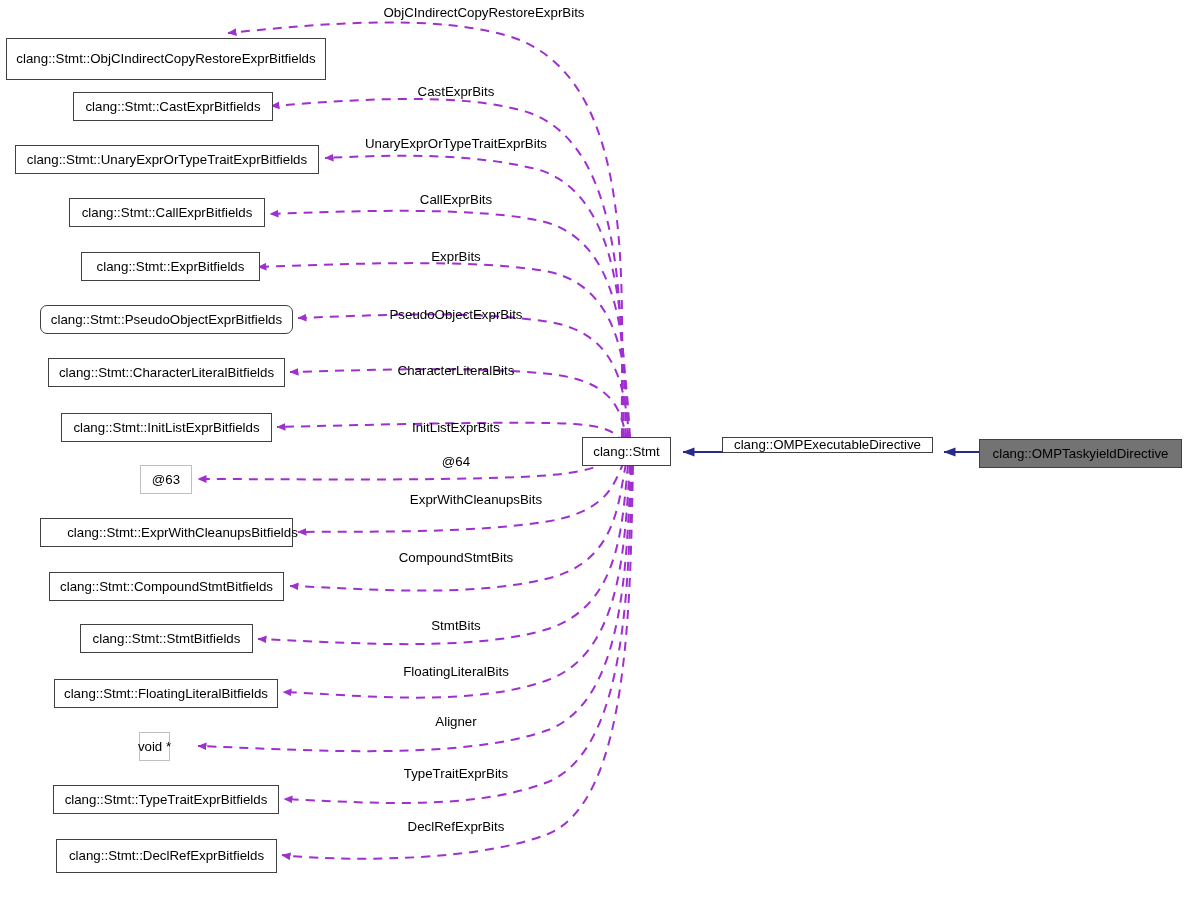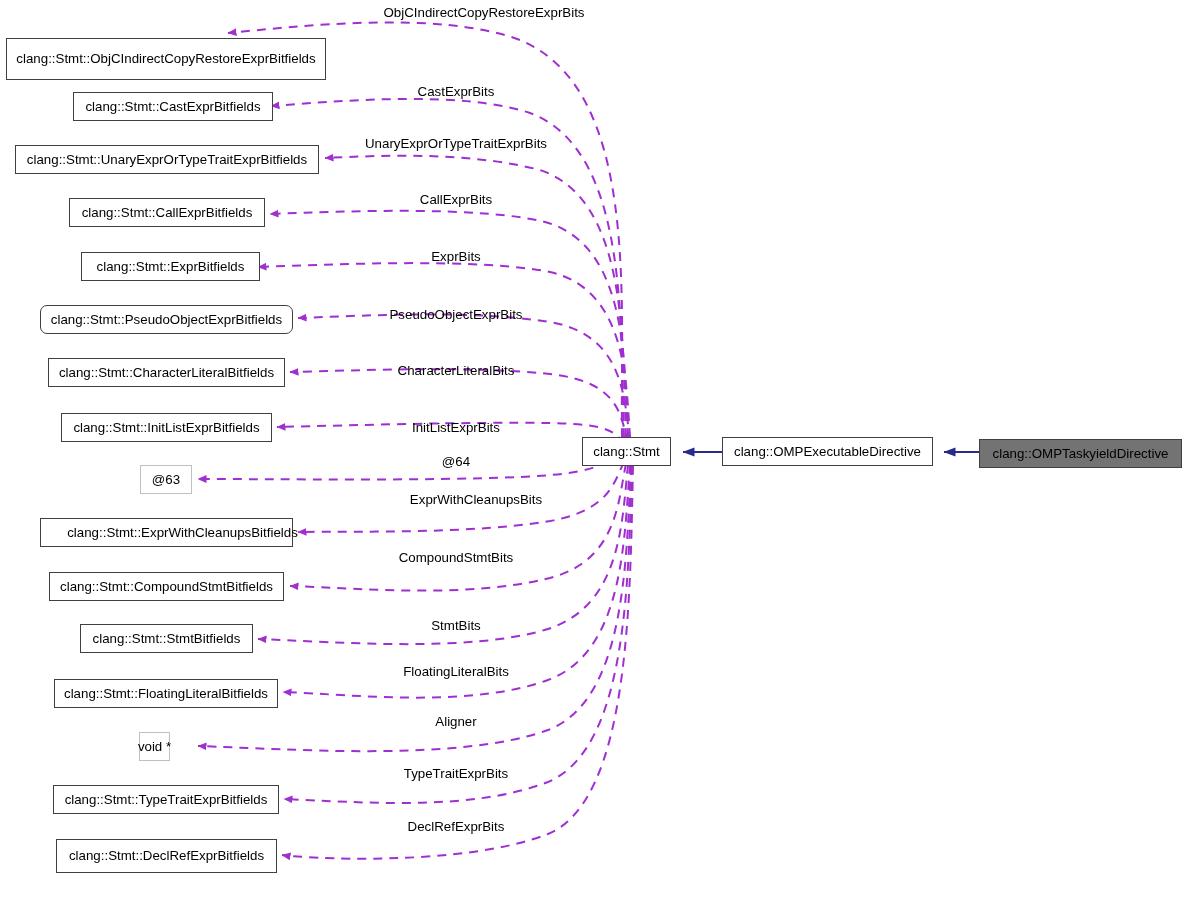--- a/index.html
+++ b/index.html
@@ -107,21 +107,21 @@
       <div class="edge-label" style="left: 456px; top: 619px;">StmtBits</div>
       <div class="edge-label" style="left: 456px; top: 665px;">FloatingLiteralBits</div>
       <div class="edge-label" style="left: 456px; top: 715px;">Aligner</div>
       <div class="edge-label" style="left: 456px; top: 767px;">TypeTraitExprBits</div>
       <div class="edge-label" style="left: 456px; top: 820px;">DeclRefExprBits</div>
     </div>
   <div id="nodes">
       <div class="node-box" style="left: 582px; top: 437px; width: 89px; height: 29px;">
         <span class="node-label">clang::Stmt</span>
       </div>
-      <div class="node-box" style="left: 722px; top: 437px; width: 211px; height: 29px;">
+      <div class="node-box" style="left: 722px; top: 437px; width: 211px; height: 16px;">
         <span class="node-label">clang::OMPExecutableDirective</span>
       </div>
       <div class="node-box highlight" style="left: 979px; top: 439px; width: 203px; height: 29px;">
         <span class="node-label">clang::OMPTaskyieldDirective</span>
       </div>
       <div class="node-box" style="left: 6px; top: 38px; width: 320px; height: 42px;">
         <span class="node-label">clang::Stmt::ObjCIndirectCopyRestoreExprBitfields</span>
       </div>
       <div class="node-box" style="left: 67px; top: 92px; width: 200px; height: 29px; margin-left: 6px;">
         <span class="node-label">clang::Stmt::CastExprBitfields</span>

